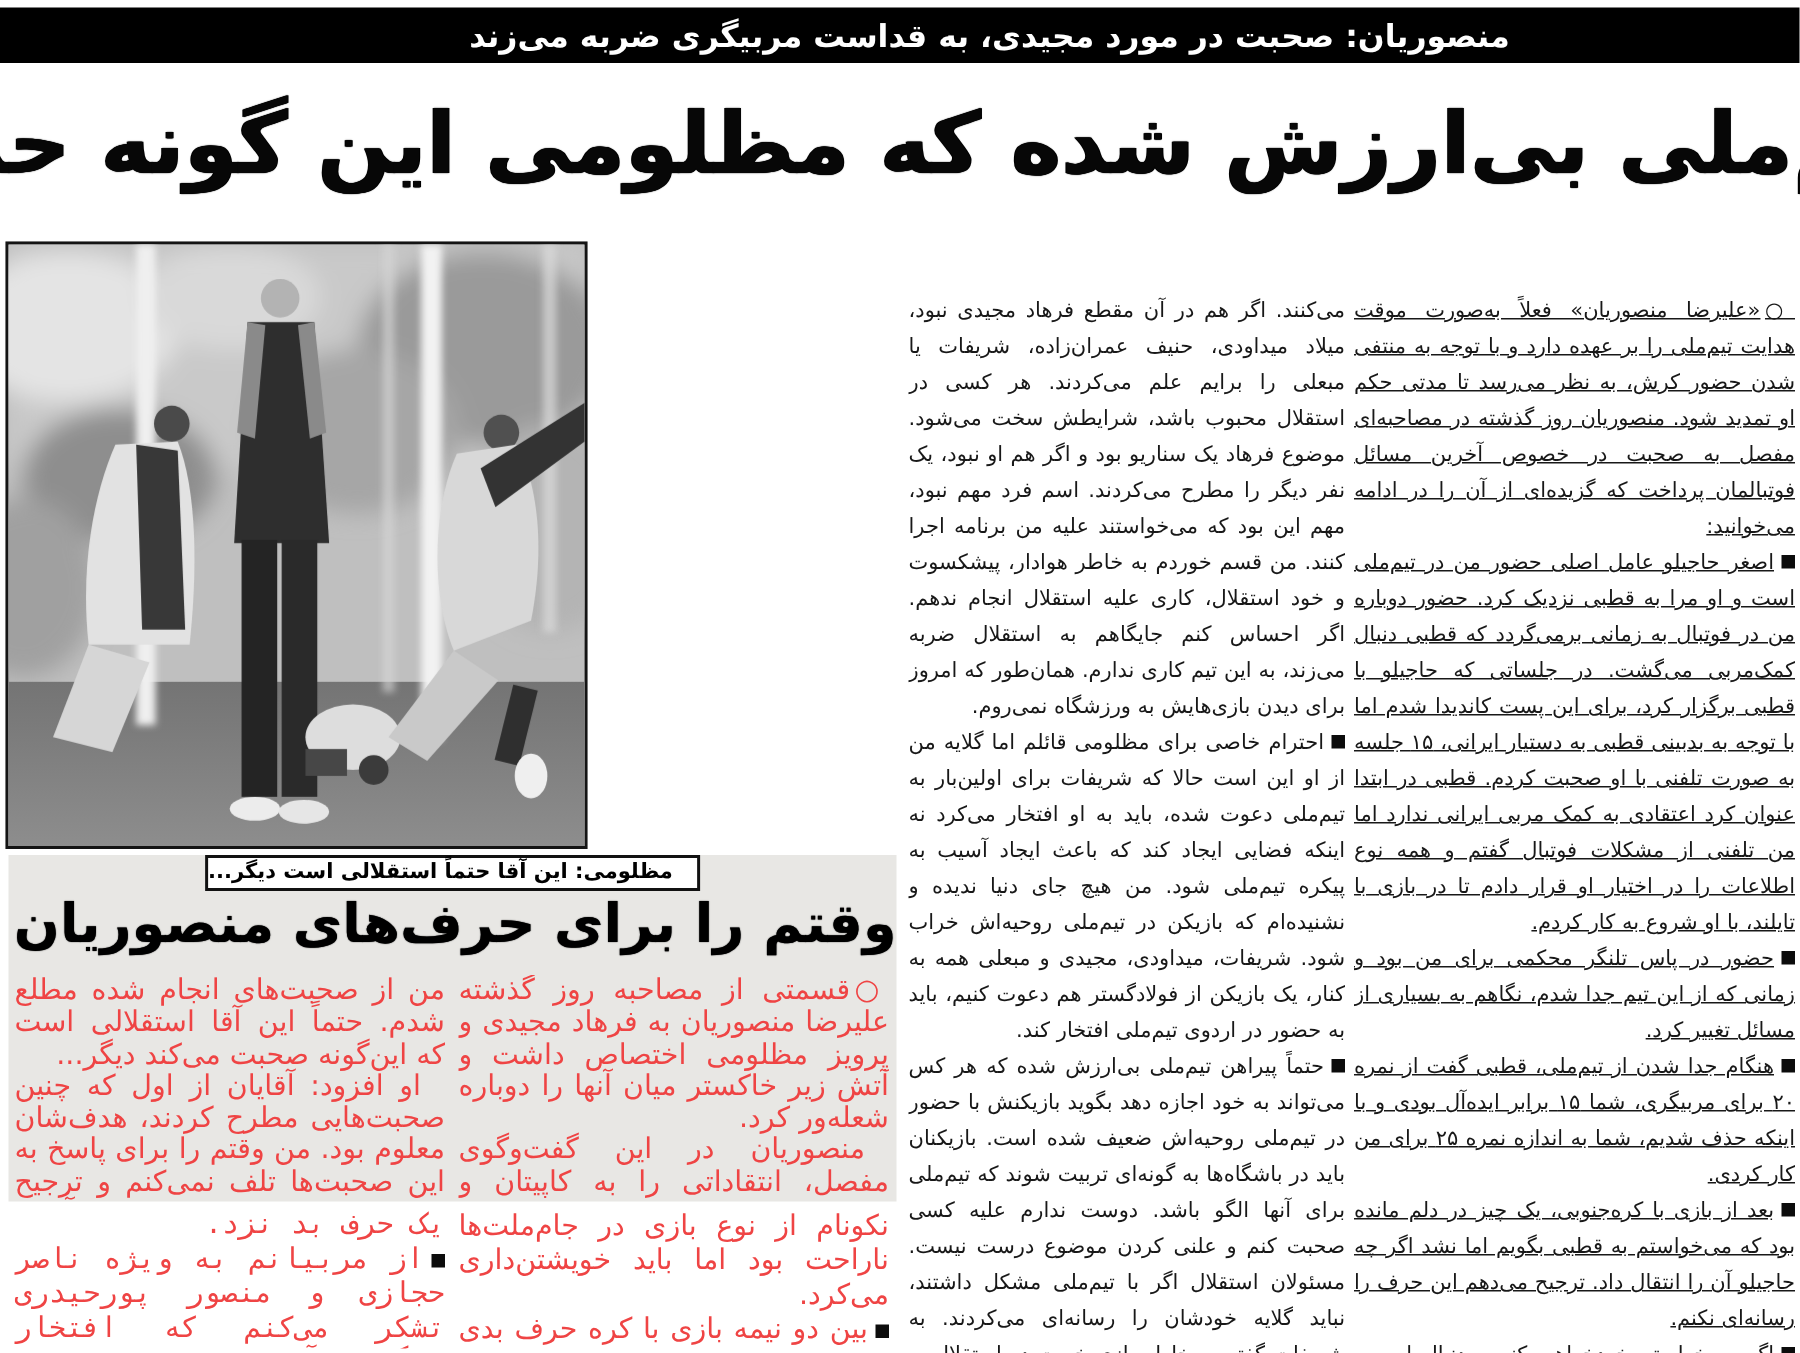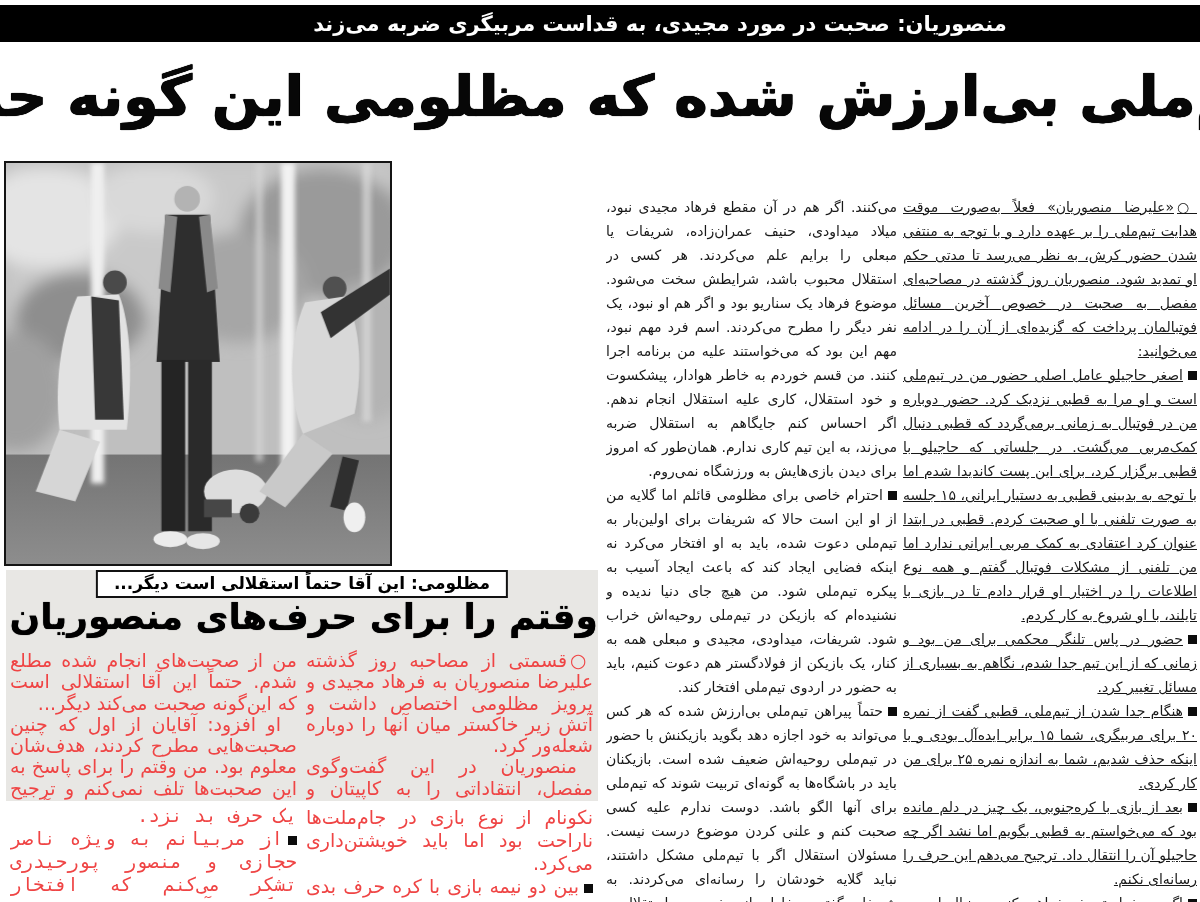--- a/index.html
+++ b/index.html
@@ -42,22 +42,22 @@
   .sq{display:inline-block;width:9px;height:9px;background:#0c0c0c;margin-left:5px;}
   .circ{margin-left:3px;font-weight:bold;}
   
   .gray-panel{
     position:absolute;left:6px;top:570px;width:592px;height:231px;
     background:#e8e7e4;
   }
   .kicker-box{
     position:absolute;top:0;left:50%;transform:translateX(-50%);
     background:#fff;border:2px solid #111;
-    padding:1px 16px 3px 16px;white-space:nowrap;
-    font-weight:bold;font-size:17px;color:#000;
+    padding:1px 16px 3px 0;white-space:nowrap;
+    font-weight:bold;font-size:14px;color:#000;
   }
   .headline2{
     position:absolute;top:26px;left:0;width:100%;
     text-align:center;font-weight:bold;font-size:36px;color:#000;
     text-shadow:0 0 .8px #000;white-space:nowrap;
   }
   .intro-col,.cont-col{
     position:absolute;overflow:hidden;text-align:justify;
     font-size:19px;color:#ef4444;
   }

